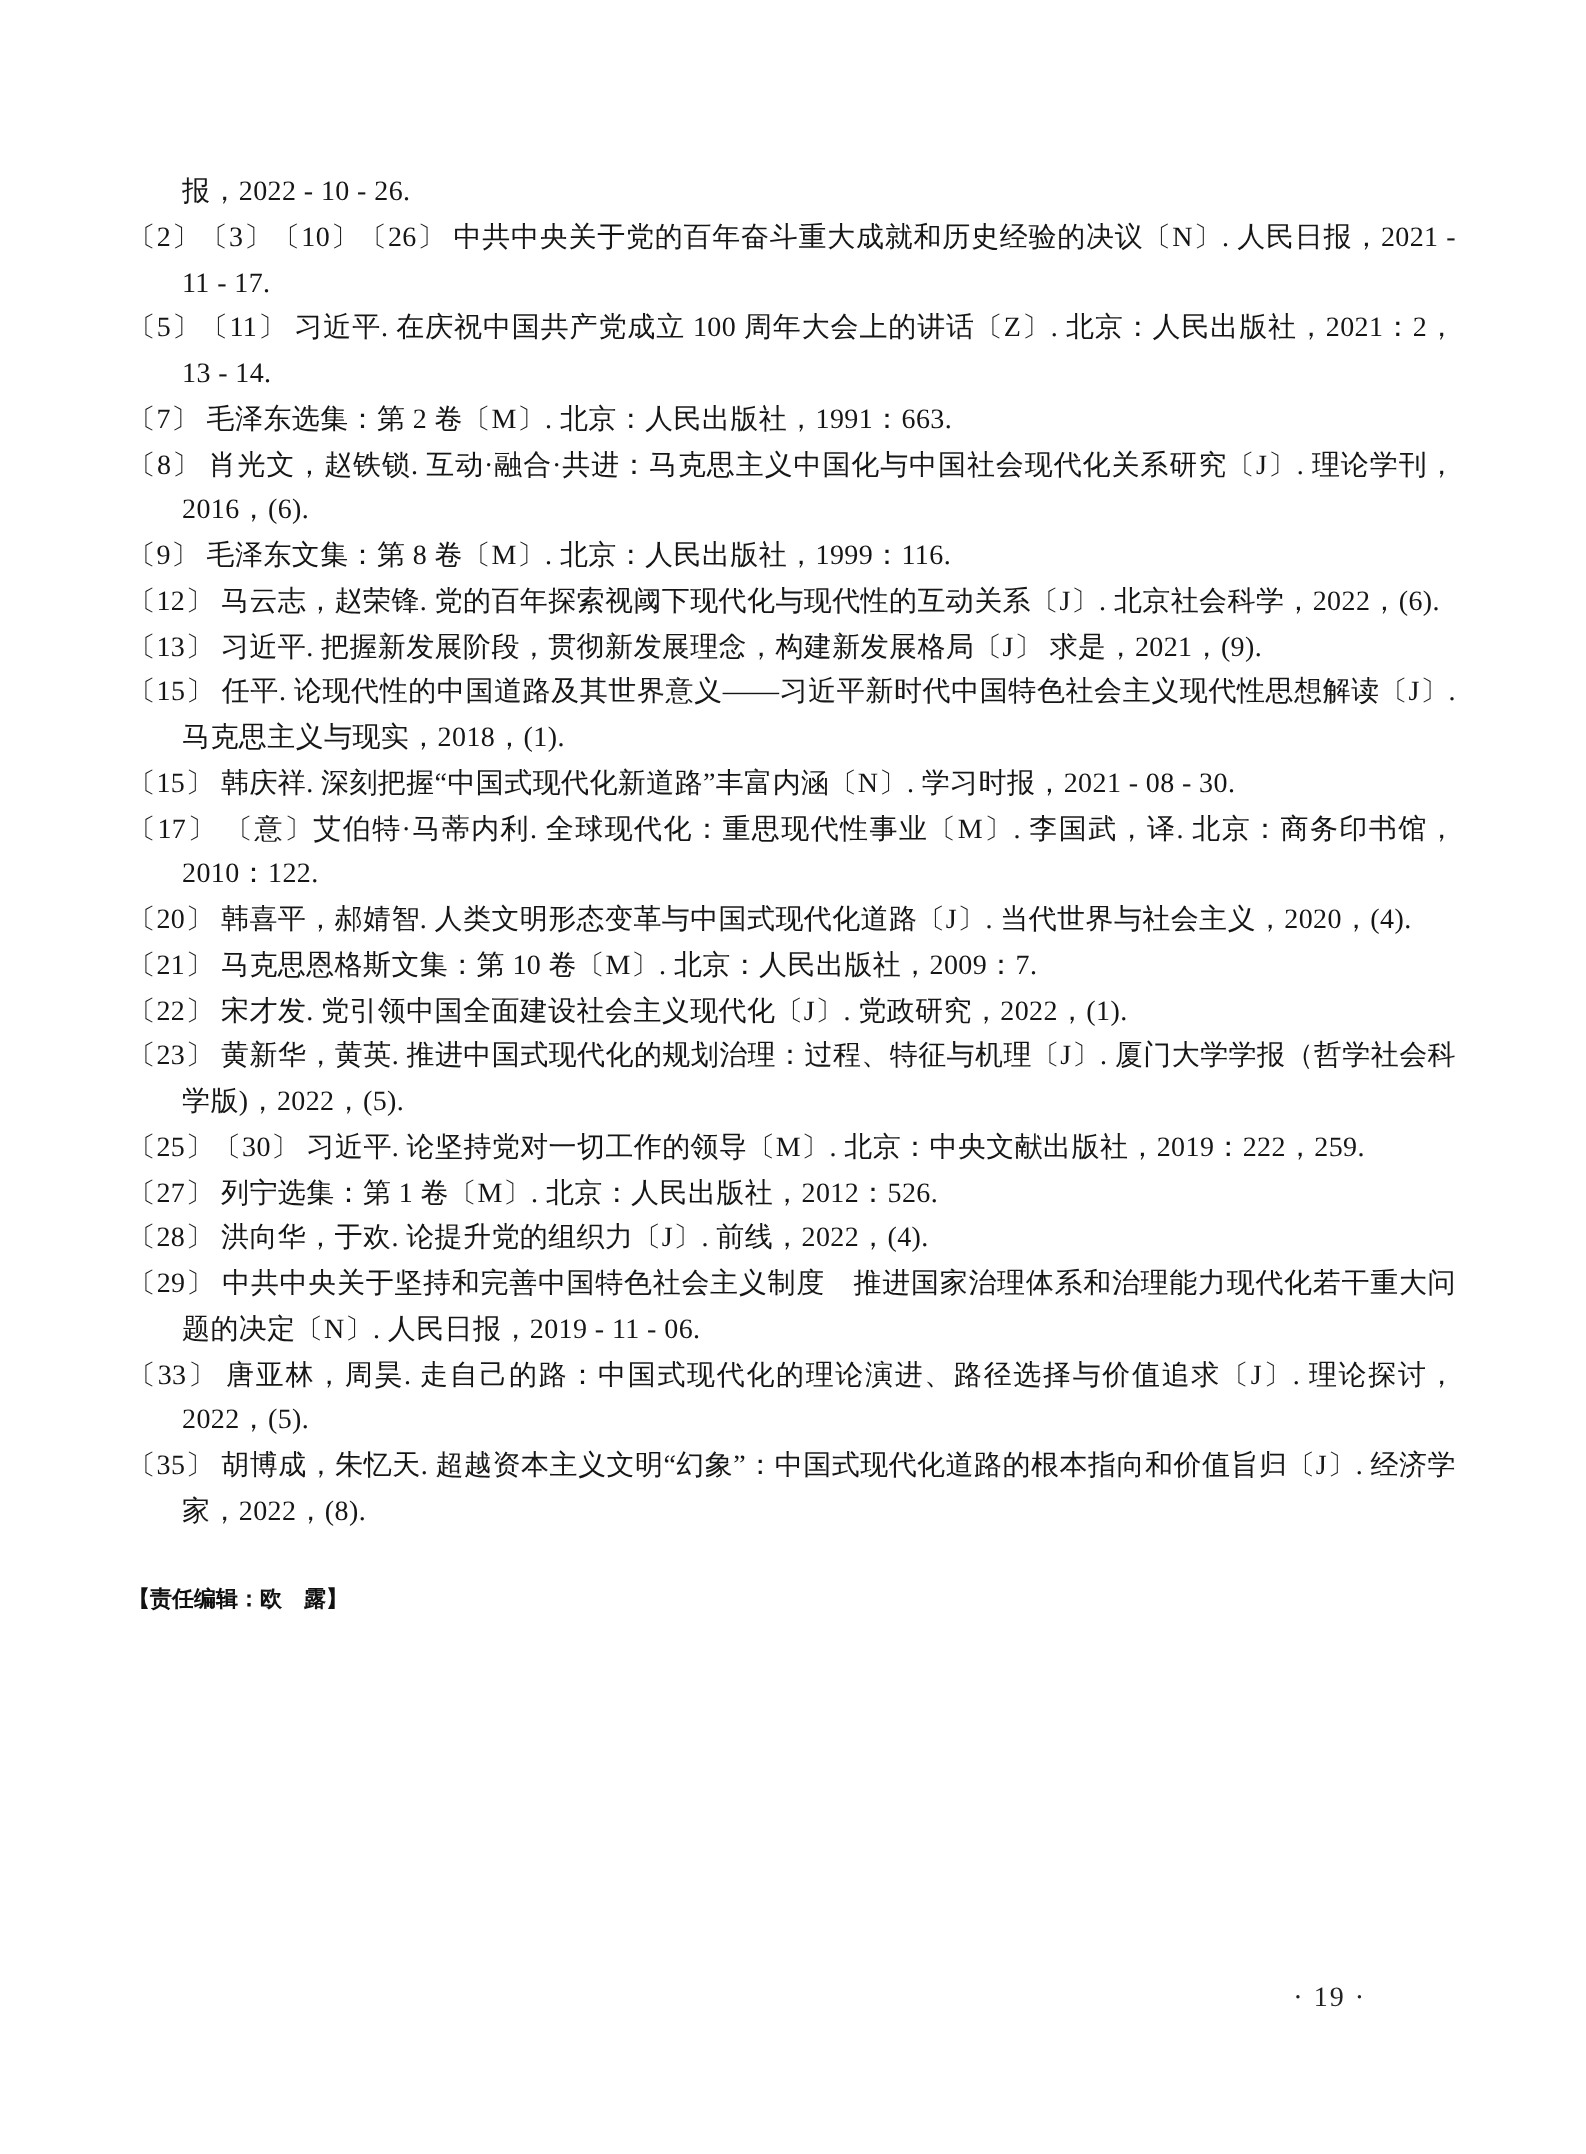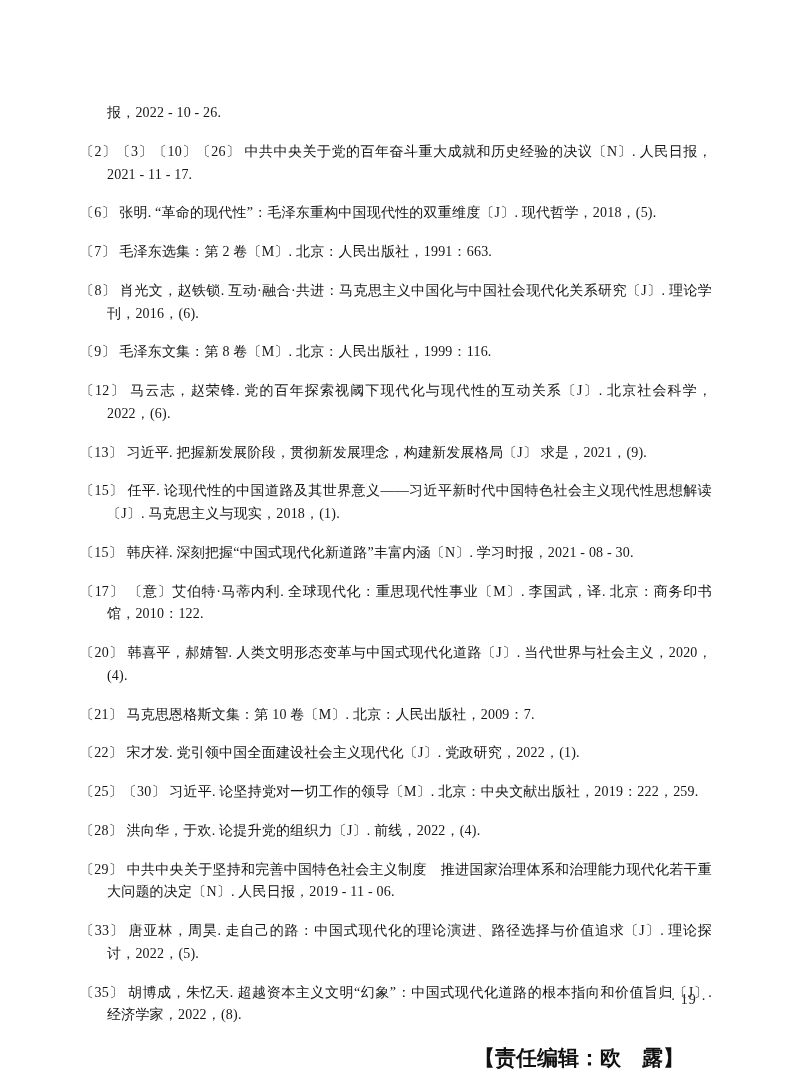--- a/index.html
+++ b/index.html
@@ -19,73 +19,75 @@
     position: absolute;
     inset: 0;
   }
   .refs-block {
     position: absolute;
     left: 64px;
     top: 86px;
     width: 664px;
   }
   .ref {
-    margin: 16px;
+    margin: 0;
     font-size: 14px;
     line-height: 22.75px;
     text-align: justify;
     padding-left: 27px;
     text-indent: -27px;
     letter-spacing: 0.2px;
   }
   .ref.continuation {
     text-indent: 0;
   }
   .editor-note {
     margin: 0;
     margin-top: 20px;
     padding-right: 44px;
-    text-align: right;
+    text-align: left;
     font-family: "Liberation Sans", "DejaVu Sans", sans-serif;
     font-weight: bold;
-    font-size: 21px;
+    font-size: 11px;
     line-height: 22px;
     color: #111111;
   }
   .page-number {
     position: absolute;
     top: 992px;
-    right: 86px;
+    right: 110px;
     font-size: 14px;
     letter-spacing: 1px;
     color: #222222;
     margin-left: 20px;
   }
 </style>
 </head>
 <body>
 
 <div class="page">
 
   <div class="refs-block">
     <p class="ref continuation">报，2022 - 10 - 26.</p>
     <p class="ref">〔2〕〔3〕〔10〕〔26〕 中共中央关于党的百年奋斗重大成就和历史经验的决议〔N〕. 人民日报，2021 - 11 - 17.</p>
-    <p class="ref">〔6〕 张明. “革命的现代性”：毛泽东重构中国现代性的双重维度〔J〕. 现代哲学，2018，(5).</p>
+    <p class="ref">〔5〕〔11〕 习近平. 在庆祝中国共产党成立 100 周年大会上的讲话〔Z〕. 北京：人民出版社，2021：2，13 - 14.</p>
     <p class="ref">〔7〕 毛泽东选集：第 2 卷〔M〕. 北京：人民出版社，1991：663.</p>
     <p class="ref">〔8〕 肖光文，赵铁锁. 互动·融合·共进：马克思主义中国化与中国社会现代化关系研究〔J〕. 理论学刊，2016，(6).</p>
     <p class="ref">〔9〕 毛泽东文集：第 8 卷〔M〕. 北京：人民出版社，1999：116.</p>
     <p class="ref">〔12〕 马云志，赵荣锋. 党的百年探索视阈下现代化与现代性的互动关系〔J〕. 北京社会科学，2022，(6).</p>
     <p class="ref">〔13〕 习近平. 把握新发展阶段，贯彻新发展理念，构建新发展格局〔J〕 求是，2021，(9).</p>
     <p class="ref">〔15〕 任平. 论现代性的中国道路及其世界意义——习近平新时代中国特色社会主义现代性思想解读〔J〕. 马克思主义与现实，2018，(1).</p>
     <p class="ref">〔15〕 韩庆祥. 深刻把握“中国式现代化新道路”丰富内涵〔N〕. 学习时报，2021 - 08 - 30.</p>
     <p class="ref">〔17〕 〔意〕艾伯特·马蒂内利. 全球现代化：重思现代性事业〔M〕. 李国武，译. 北京：商务印书馆，2010：122.</p>
     <p class="ref">〔20〕 韩喜平，郝婧智. 人类文明形态变革与中国式现代化道路〔J〕. 当代世界与社会主义，2020，(4).</p>
     <p class="ref">〔21〕 马克思恩格斯文集：第 10 卷〔M〕. 北京：人民出版社，2009：7.</p>
     <p class="ref">〔22〕 宋才发. 党引领中国全面建设社会主义现代化〔J〕. 党政研究，2022，(1).</p>
+    <p class="ref">〔23〕 黄新华，黄英. 推进中国式现代化的规划治理：过程、特征与机理〔J〕. 厦门大学学报（哲学社会科学版)，2022，(5).</p>
     <p class="ref">〔25〕〔30〕 习近平. 论坚持党对一切工作的领导〔M〕. 北京：中央文献出版社，2019：222，259.</p>
+    <p class="ref">〔27〕 列宁选集：第 1 卷〔M〕. 北京：人民出版社，2012：526.</p>
     <p class="ref">〔28〕 洪向华，于欢. 论提升党的组织力〔J〕. 前线，2022，(4).</p>
     <p class="ref">〔29〕 中共中央关于坚持和完善中国特色社会主义制度　推进国家治理体系和治理能力现代化若干重大问题的决定〔N〕. 人民日报，2019 - 11 - 06.</p>
     <p class="ref">〔33〕 唐亚林，周昊. 走自己的路：中国式现代化的理论演进、路径选择与价值追求〔J〕. 理论探讨，2022，(5).</p>
     <p class="ref">〔35〕 胡博成，朱忆天. 超越资本主义文明“幻象”：中国式现代化道路的根本指向和价值旨归〔J〕. 经济学家，2022，(8).</p>
 
     <p class="editor-note">【责任编辑：欧　露】</p>
   </div>
 
   <div class="page-number">· 19 ·</div>
 

